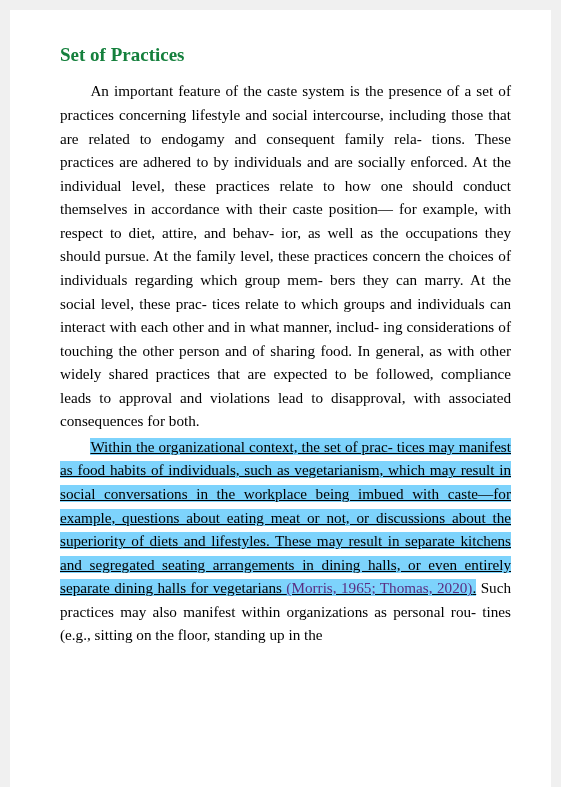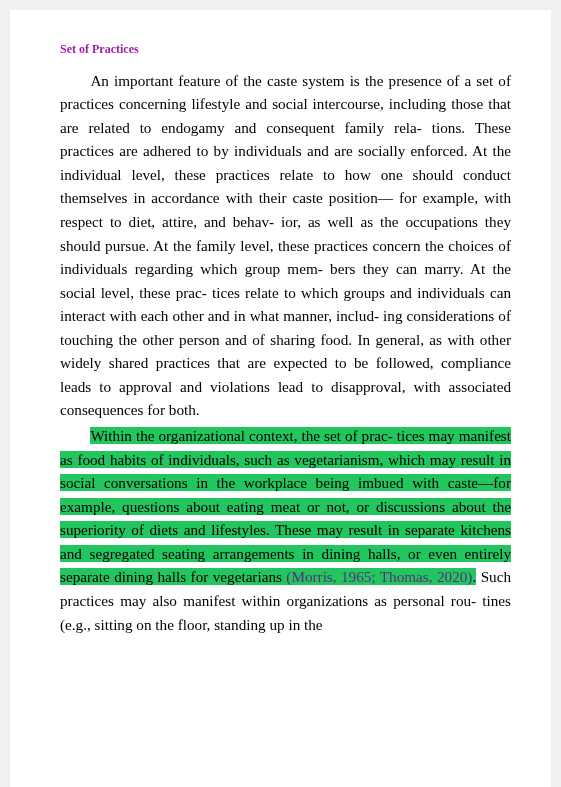--- a/index.html
+++ b/index.html
@@ -22,38 +22,39 @@
       background: #ffffff;
       padding: 30px 40px 30px 50px;
       font-family: "Times New Roman", Times, serif;
       font-size: 15.2px;
       line-height: 1.55;
       color: #000000;
     }
 
     .section-title {
       font-weight: bold;
-      font-size: 12px;
+      font-size: 19px;
       margin-bottom: 10px;
-      color: #a21caf;
+      color: #15803d;
     }
 
     .paragraph {
       text-indent: 2em;
       margin-bottom: 0;
       text-align: justify;
       hyphens: auto;
     }
 
     .paragraph + .paragraph {
       margin-top: 2px;
     }
 
     .highlighted {
-      background-color: #22c55e;
+      background-color: #7dd3fc;
+      text-decoration: underline;
     }
 
     .citation {
       color: #5a2d82;
     }
   </style>
 </head>
 <body>
 
 <div class="page">

